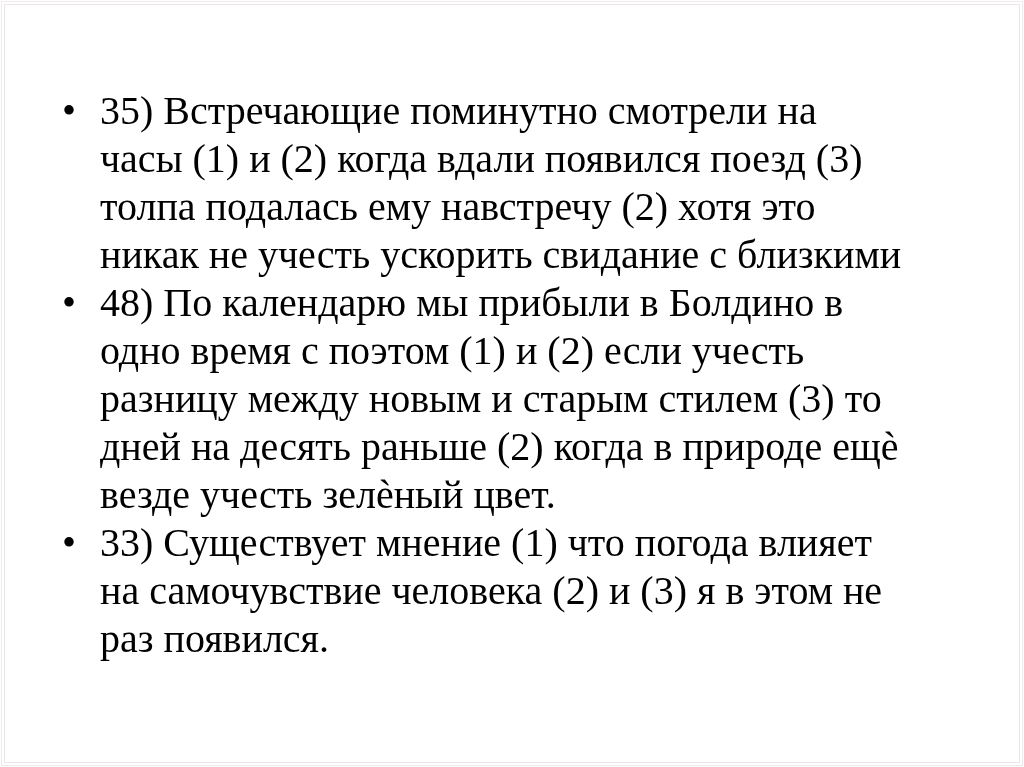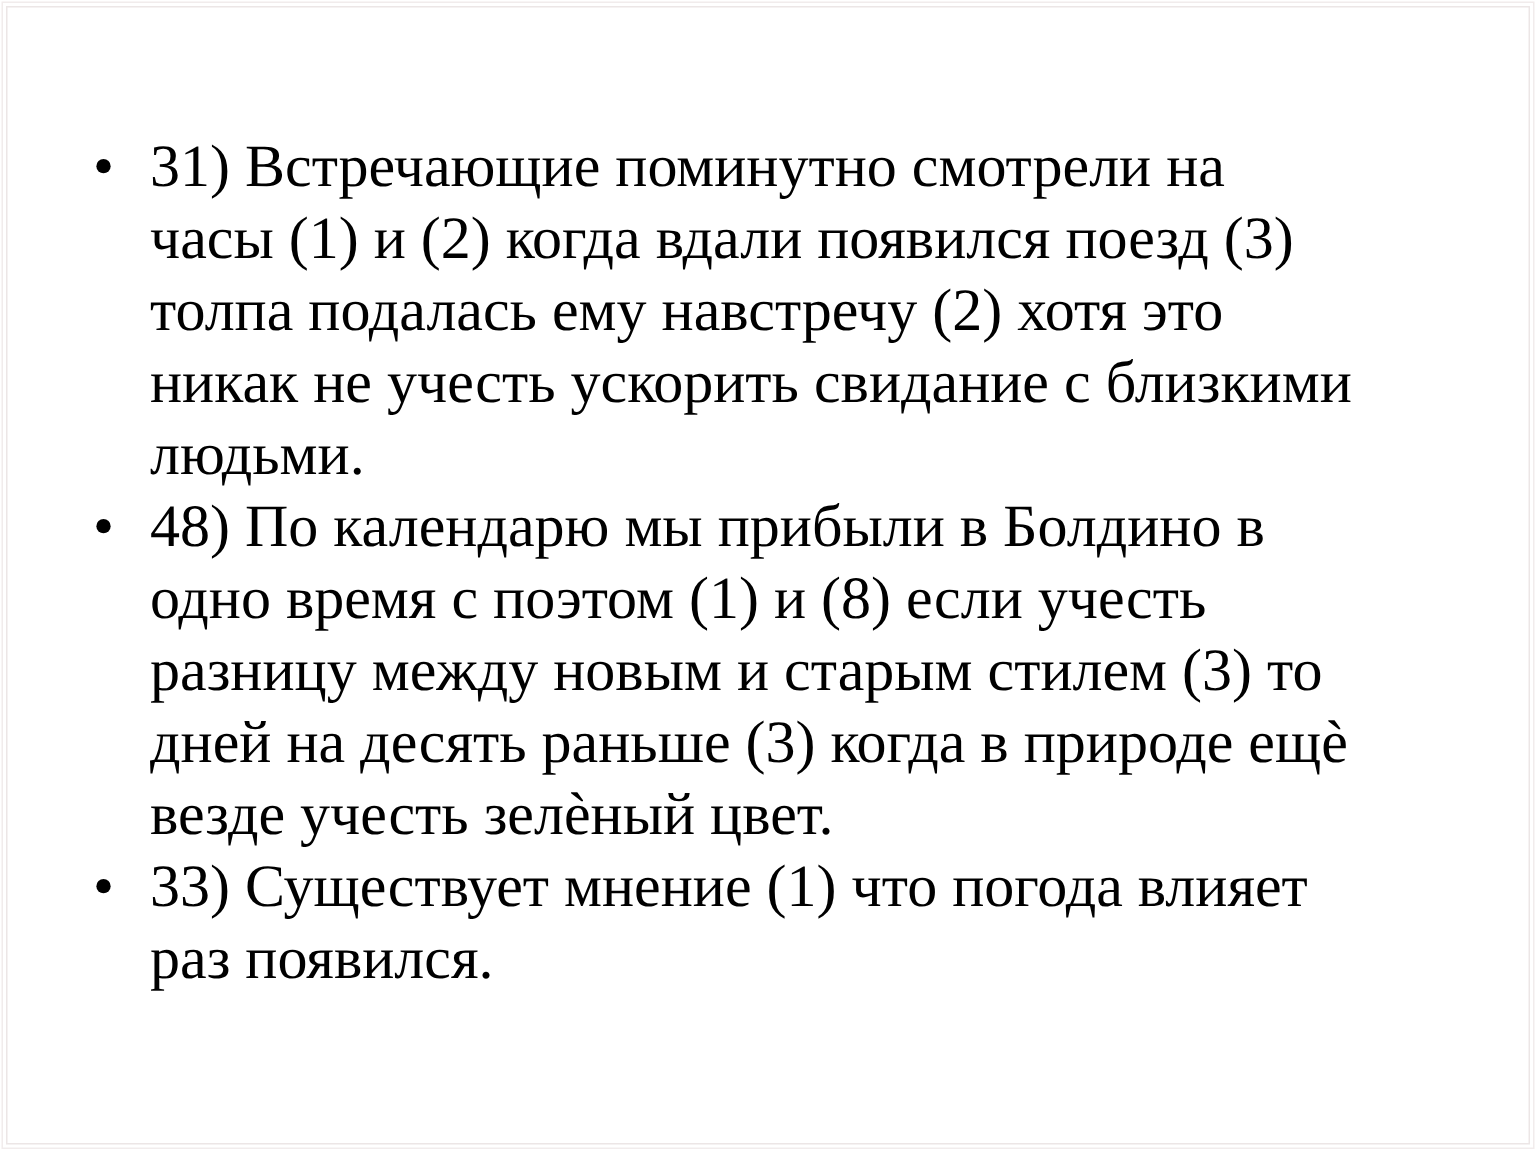--- a/index.html
+++ b/index.html
@@ -62,41 +62,41 @@
 
 <div class="slide">
   <div class="frame-outer"></div>
   <div class="frame-inner"></div>
 
   <div class="content">
 
     <div class="bullet-item">
       <div class="bullet-marker">•</div>
       <div class="bullet-lines">
-        <div class="text-line">31) Встречающие поминутно смотрели на</div>
+        <div class="text-line">35) Встречающие поминутно смотрели на</div>
         <div class="text-line">часы (1) и (2) когда вдали появился поезд (3)</div>
         <div class="text-line">толпа подалась ему навстречу (2) хотя это</div>
         <div class="text-line">никак не учесть ускорить свидание с близкими</div>
-        <div class="text-line">людьми.</div>
       </div>
     </div>
 
     <div class="bullet-item">
       <div class="bullet-marker">•</div>
       <div class="bullet-lines">
         <div class="text-line">48) По календарю мы прибыли в Болдино в</div>
-        <div class="text-line">одно время с поэтом (1) и (8) если учесть</div>
+        <div class="text-line">одно время с поэтом (1) и (2) если учесть</div>
         <div class="text-line">разницу между новым и старым стилем (3) то</div>
-        <div class="text-line">дней на десять раньше (3) когда в природе ещѐ</div>
+        <div class="text-line">дней на десять раньше (2) когда в природе ещѐ</div>
         <div class="text-line">везде учесть зелѐный цвет.</div>
       </div>
     </div>
 
     <div class="bullet-item">
       <div class="bullet-marker">•</div>
       <div class="bullet-lines">
         <div class="text-line">33) Существует мнение (1) что погода влияет</div>
+        <div class="text-line">на самочувствие человека (2) и (3) я в этом не</div>
         <div class="text-line">раз появился.</div>
       </div>
     </div>
 
   </div>
 </div>
 
 </body></html>

